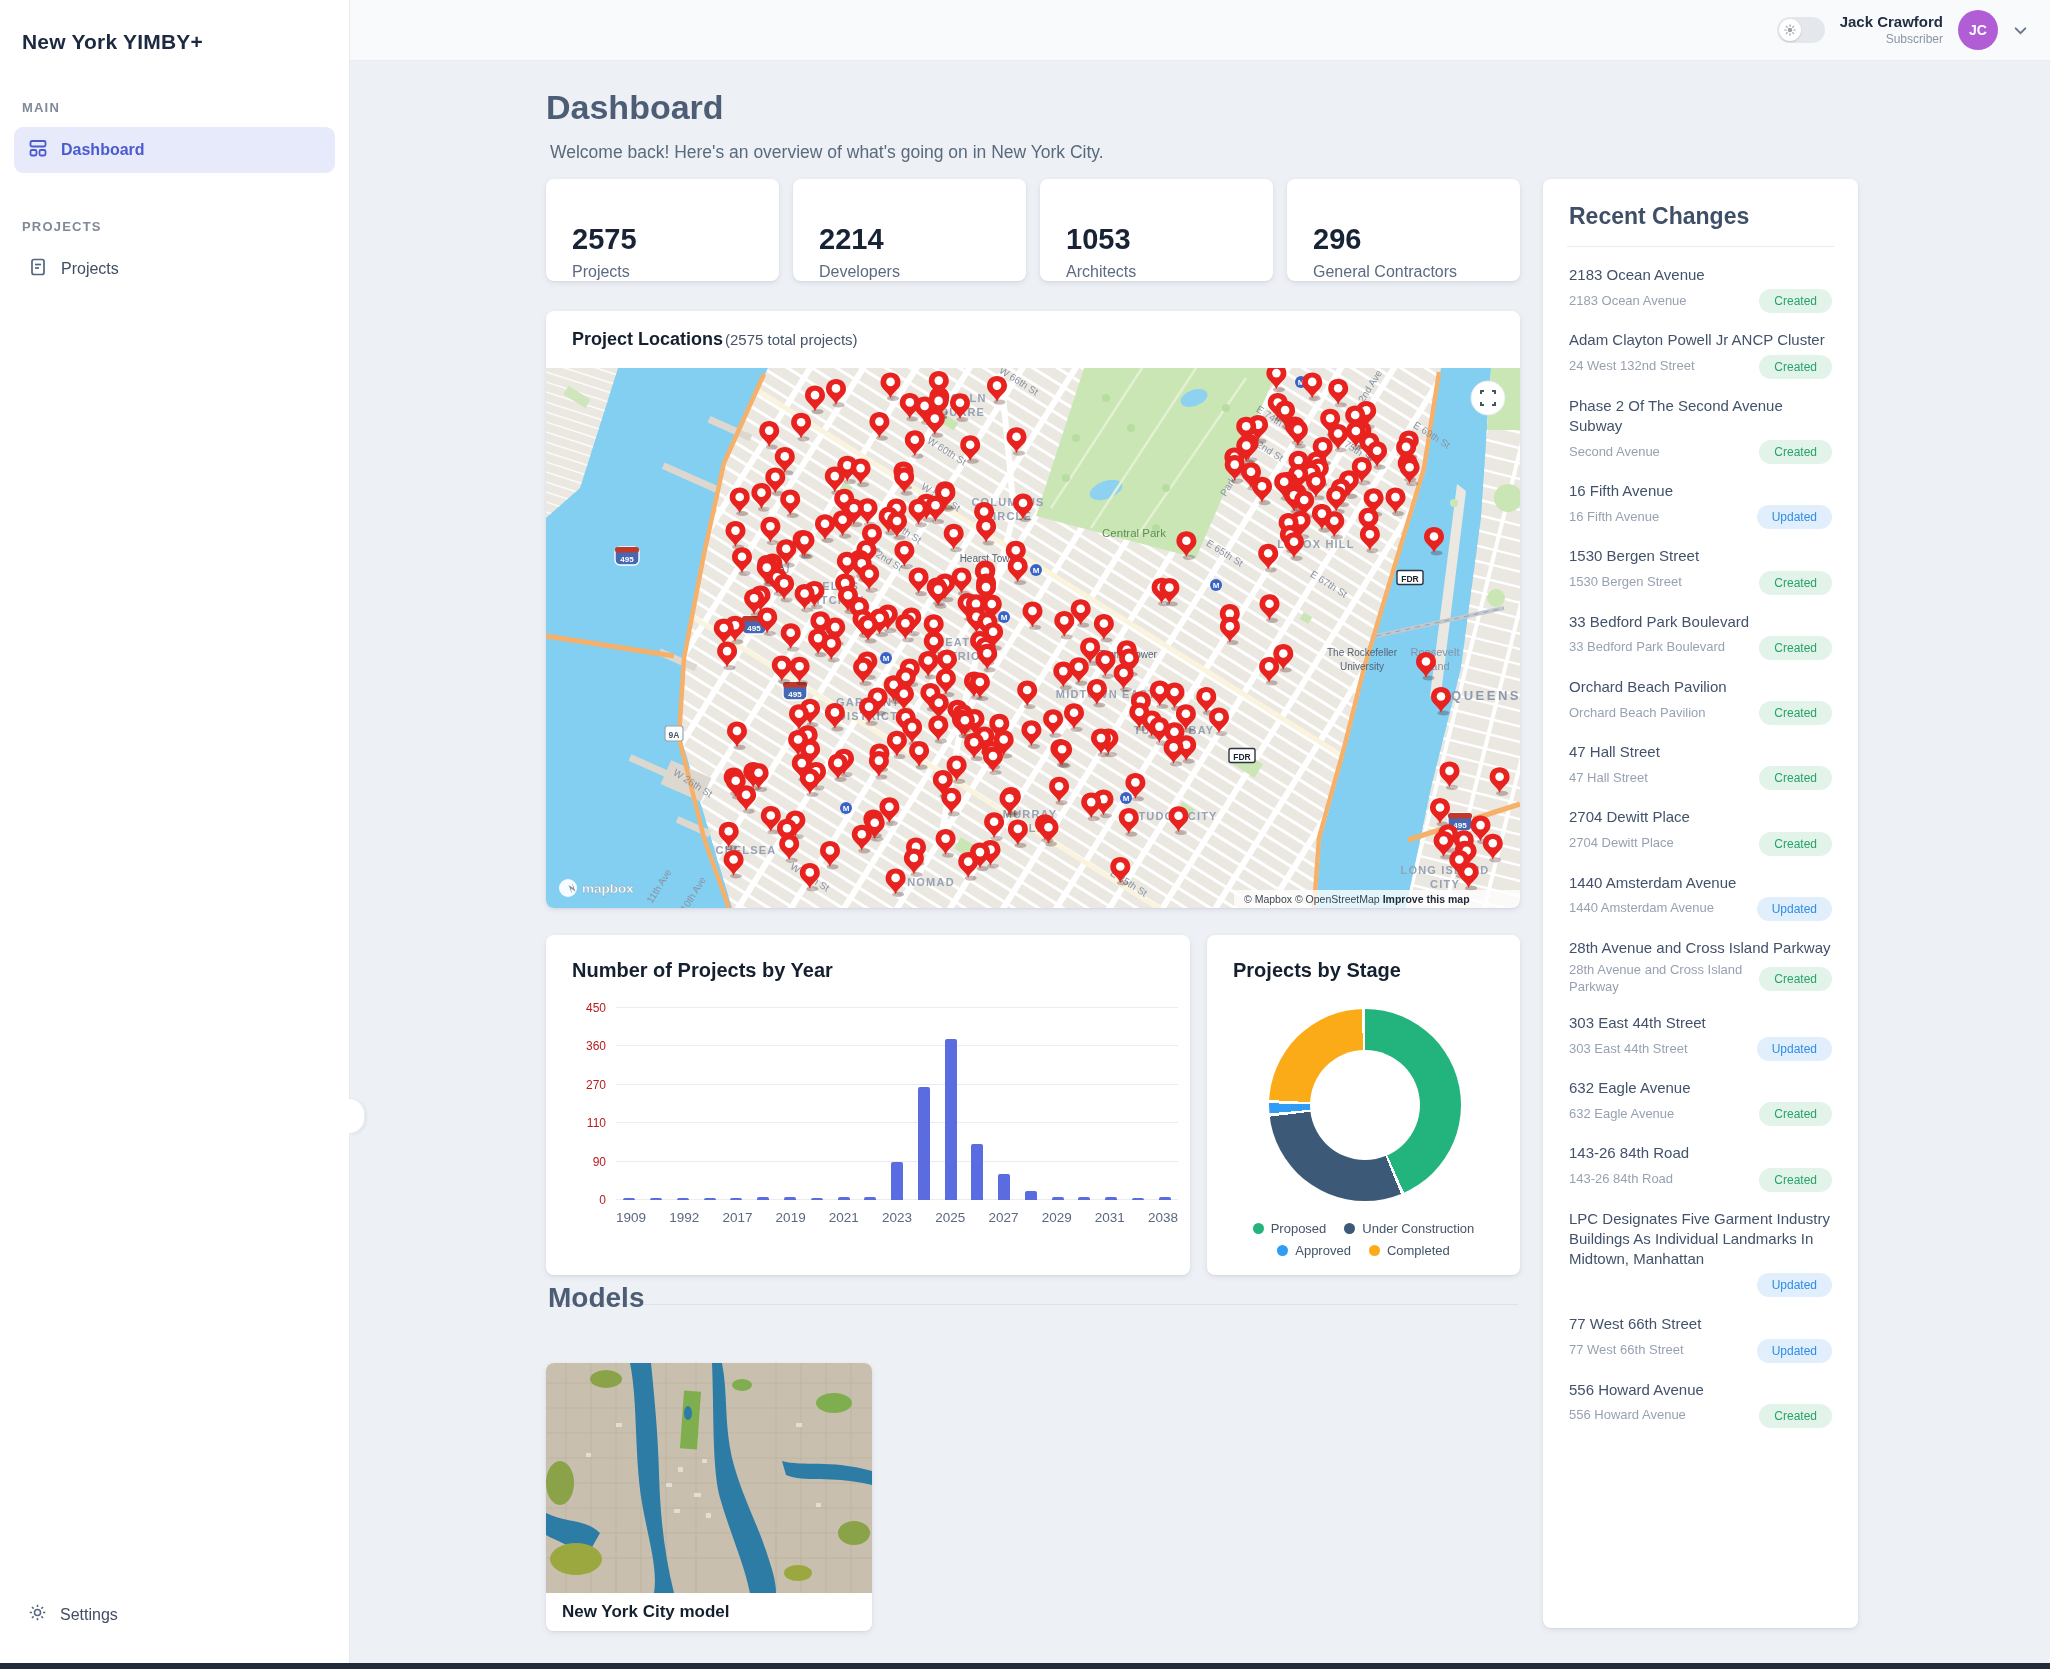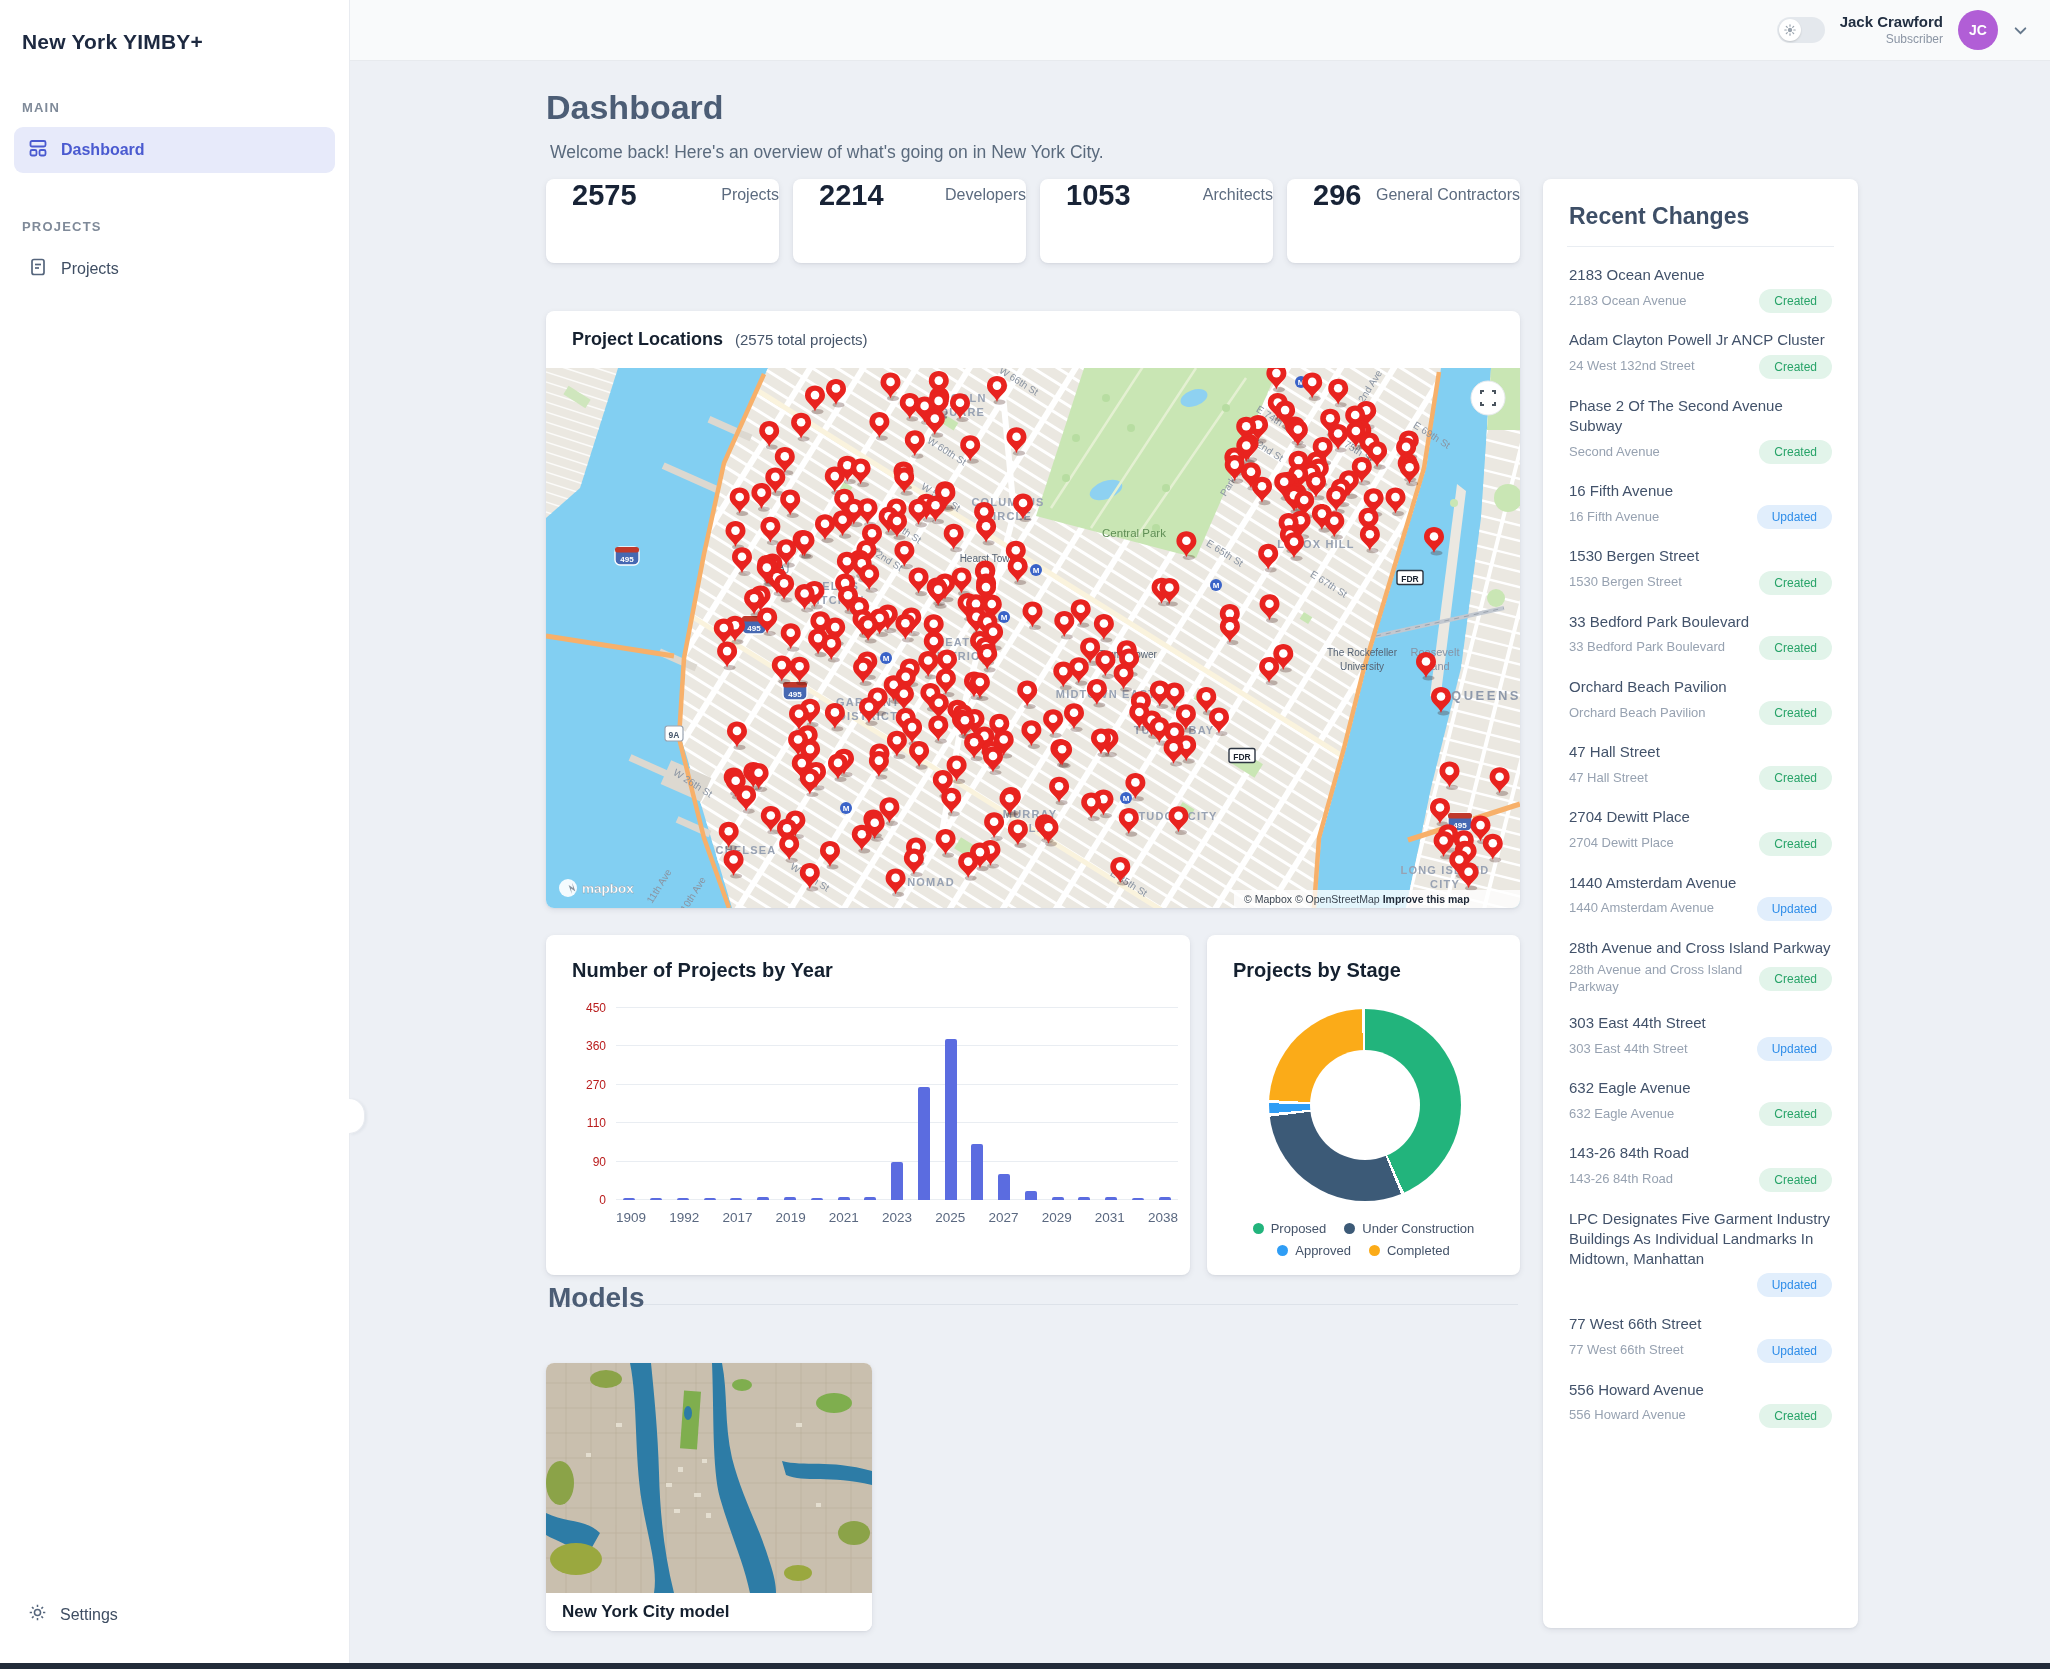--- a/index.html
+++ b/index.html
@@ -25,25 +25,25 @@
   #theme-toggle{width:48px;height:26px;border-radius:13px;background:#e4e8ed;position:relative;cursor:pointer}
   #theme-toggle .knob{position:absolute;left:2px;top:2px;width:22px;height:22px;border-radius:50%;background:#fff;box-shadow:0 1px 2px rgba(0,0,0,.15);display:flex;align-items:center;justify-content:center}
   #user-block{text-align:right;line-height:1.25}
   #user-name{font-size:15px;font-weight:700;color:#222f42}
   #user-role{font-size:12px;color:#8b95a4}
   #avatar{width:40px;height:40px;border-radius:50%;background:#b15ed6;color:#fff;font-size:14px;font-weight:700;display:flex;align-items:center;justify-content:center}
   
   #page-title{position:absolute;left:546px;top:88px;font-size:34px;font-weight:700;color:#4c5d75;margin:0}
   #page-subtitle{position:absolute;left:546px;top:138px;font-size:17.5px;color:#5a6a7d;margin:4px}
   #stats-row{position:absolute;left:546px;top:179px;width:974px;display:flex;gap:14px}
-  .stat-card{flex:1;height:84px;display:flex;flex-direction:row;justify-content:space-between;padding-left:26px;box-sizing:border-box}
+  .stat-card{flex:1;height:102px;display:flex;flex-direction:column;justify-content:flex-end;padding-left:26px;box-sizing:border-box}
   .stat-value{font-size:29px;font-weight:700;color:#182336}
   .stat-label{font-size:16px;color:#5c6b7f;margin-top:7px}
   #map-card{position:absolute;left:546px;top:311px;width:974px;height:597px;overflow:hidden}
-  #map-card-header{height:57px;display:flex;align-items:center;padding-left:26px;gap:12px}
+  #map-card-header{height:57px;display:flex;align-items:center;padding-left:26px;gap:2px}
   #map-title{font-size:18px;font-weight:700;color:#15202f}
   #map-count{font-size:15px;color:#46556a}
   #map-viewport{width:974px;height:540px;cursor:grab}
   
   #bar-card{position:absolute;left:546px;top:935px;width:644px;height:340px}
   #donut-card{position:absolute;left:1207px;top:935px;width:313px;height:340px}
   .chart-title{position:absolute;left:26px;top:24px;font-size:20px;font-weight:700;color:#14202f}
   #bar-plot{position:absolute;left:70px;top:73px;width:562px;height:192px}
   .gridline{position:absolute;left:0;width:100%;height:1px;background:#e9edf2}
   .ytick{position:absolute;right:100%;margin-right:10px;transform:translateY(-6px);font-size:12px;color:#b91c1c}

